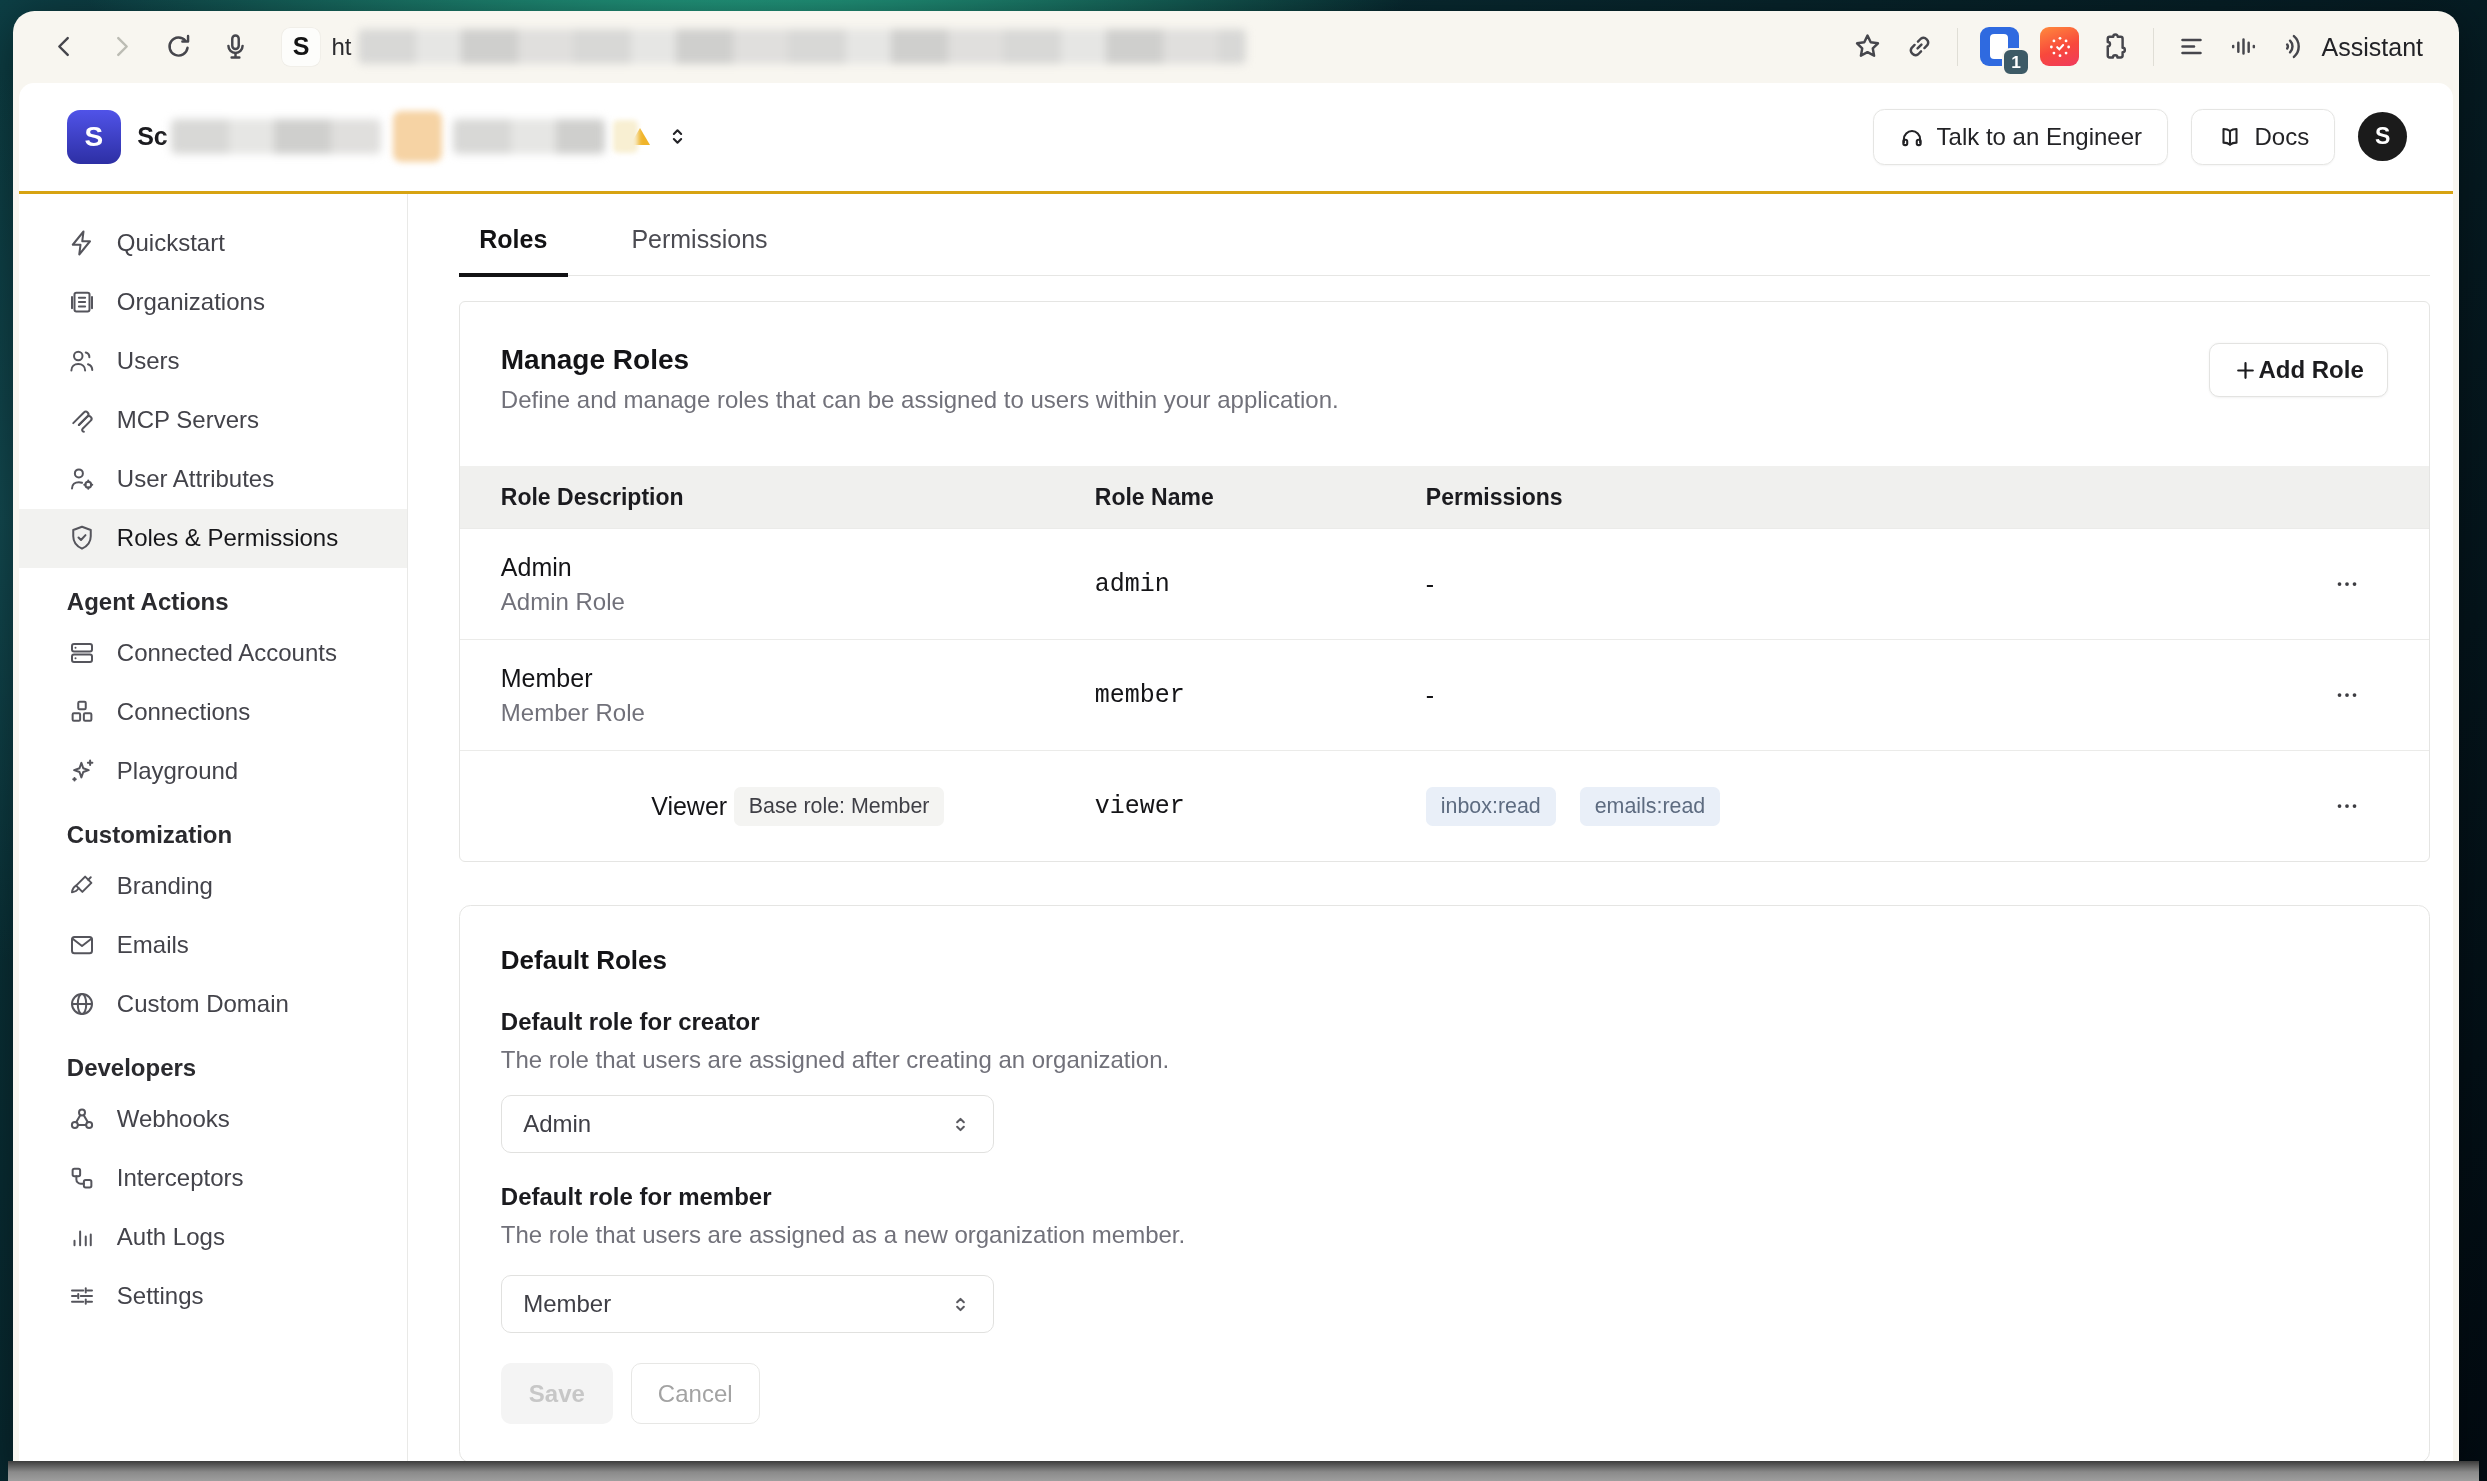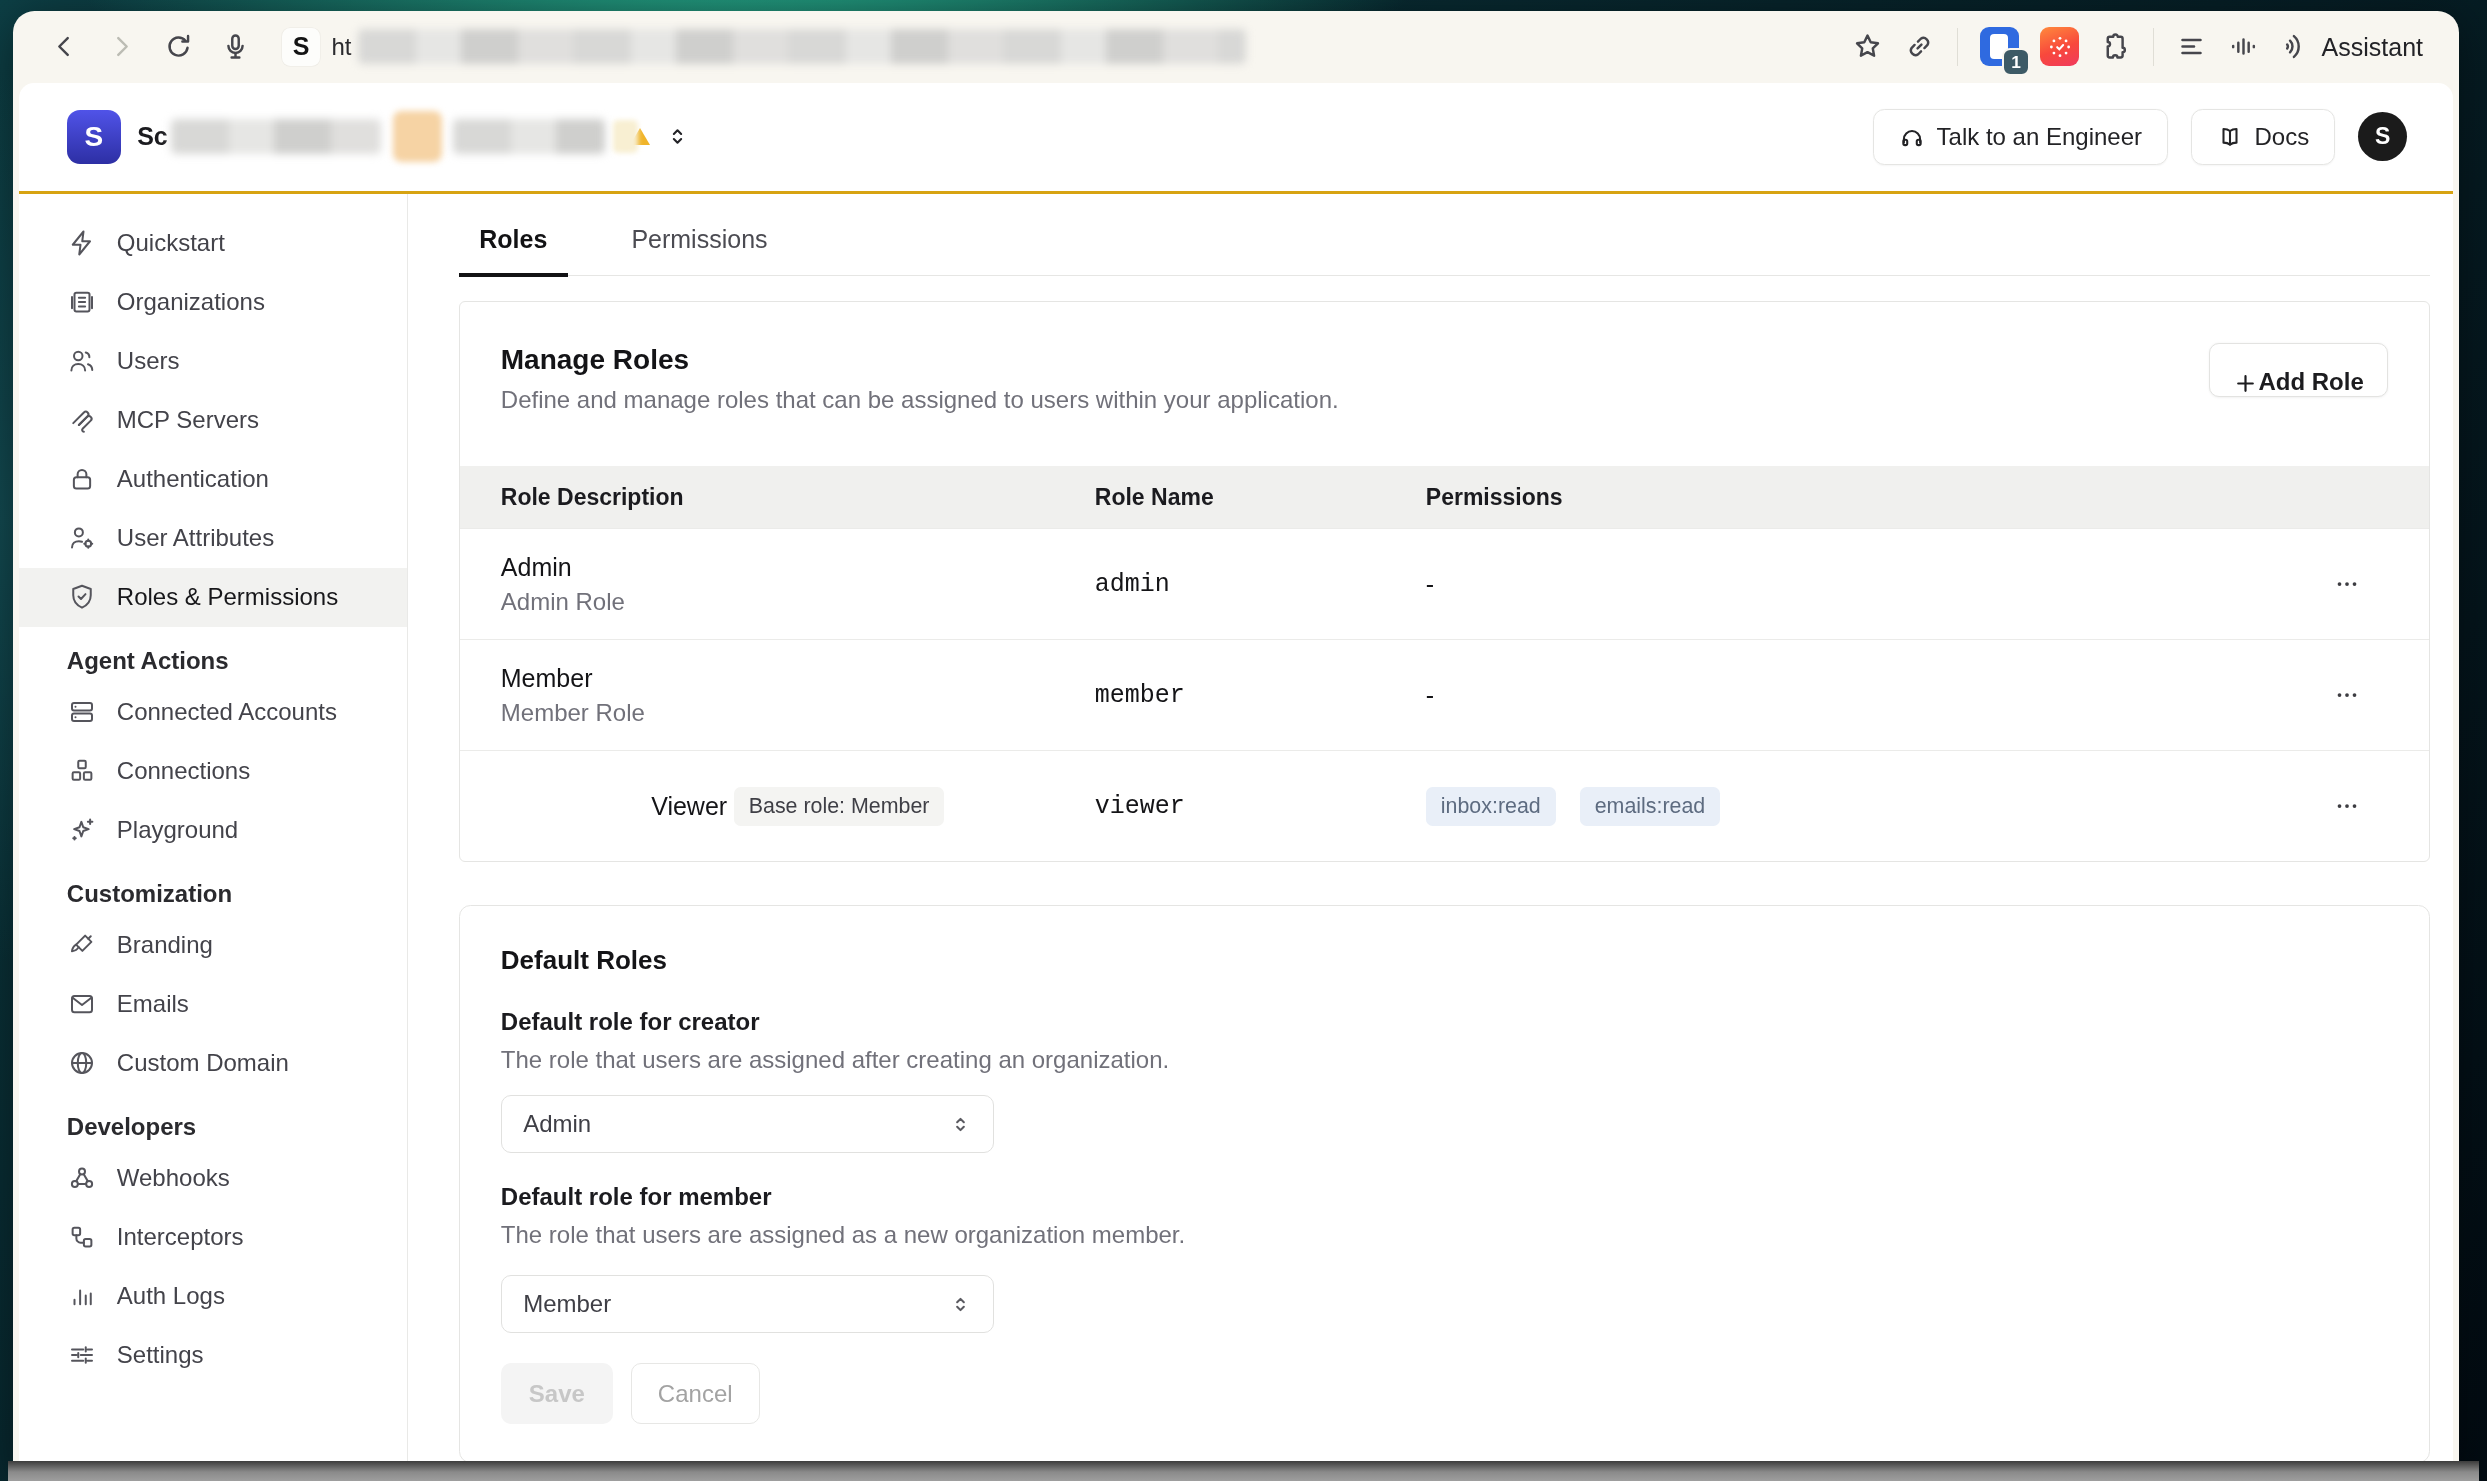--- a/index.html
+++ b/index.html
@@ -76,21 +76,21 @@
   .main{ flex:1; padding-left:51px; overflow:hidden; }
   .tabs{ margin-top:31px; width:1971px; border-bottom:1.6px solid #e6e6e4; display:flex; }
   .tab{ position:relative; padding:0 20.5px 21.4px 20.5px; margin-right:43px; font-size:25px; color:#4b4b52; font-weight:500; cursor:pointer; }
   .tab.active{ color:#121214; font-weight:700; }
   .tab.active::after{ content:""; position:absolute; left:0; right:0; bottom:-1.6px; height:4.1px; background:#121214; }
   .card{ width:1971px; border:1.6px solid #e5e5e3; border-radius:11.5px; background:#fff; }
   .card.manage{ margin-top:25px;border-radius:6px; }
   .card-head{ position:relative; padding:41px 41px 0 41px; height:164px; }
   .card-title{ font-size:28px; font-weight:700; color:#141417; line-height:33px; }
   .card-desc{ margin-top:10px; font-size:24px; color:#71717a; line-height:28px; }
-  .add-btn{ position:absolute; top:41px; right:41px; height:54px; display:flex; align-items:flex-end; padding:0 23px;
+  .add-btn{ position:absolute; top:41px; right:41px; height:54px; display:flex; align-items:center; padding:0 23px;
     background:#fff; border:1.6px solid #e3e3e1; border-radius:10px; font-size:24px; font-weight:600; color:#1c1c1f;
     box-shadow:0 0.8px 2.5px rgba(0,0,0,.06); cursor:pointer; }
   .add-btn svg{ width:25px; height:25px; stroke:#1c1c1f; fill:none; stroke-width:2.1; stroke-linecap:round; }
   .tgrid{ display:grid; grid-template-columns:635px 331px 1fr 164px; align-items:center; }
   .thead{ height:62px; background:#f0f0ee; font-size:23px; font-weight:600; color:#1b1b1f; }
   .thead .c1{ padding-left:41px; }
   .trow{ height:111px; border-top:1.6px solid #ebebe9; }
   .trow .c1{ padding-left:41px; display:flex; flex-direction:column; justify-content:center; gap:6.6px; }
   .row-title{ font-size:25px; color:#141417; line-height:30px; }
   .row-sub{ font-size:24px; color:#71717a; line-height:28px; }
@@ -271,27 +271,20 @@
         <div class="side-item">
           <svg viewBox="0 0 24 24">
               <path d="M5 14.5 13.5 6a2.1 2.1 0 0 1 3 3l-7 7"></path>
               <path d="M9.5 16 16 9.5a2.1 2.1 0 0 1 3 3l-6.5 6.5a1.4 1.4 0 0 0 1 2.4"></path>
             </svg>
           <span>MCP Servers</span>
         </div>
 
         <div class="side-item">
           <svg viewBox="0 0 24 24">
-              <rect x="5.5" y="10.5" width="13" height="9" rx="2"></rect>
-              <path d="M8.5 10.5V8.2a3.5 3.5 0 0 1 7 0v2.3"></path>
-            </svg>
-          <span>Authentication</span>
-        </div>
-        <div class="side-item">
-          <svg viewBox="0 0 24 24">
               <circle cx="9.5" cy="7.5" r="3.2"></circle>
               <path d="M4 19.5c0-3 2.3-5 5.5-5 .9 0 1.8.2 2.5.5"></path>
               <circle cx="17" cy="16.5" r="2.3"></circle>
               <path d="M17 13.2v1M17 18.8v1M20.2 16.5h-1M14.8 16.5h-1"></path>
             </svg>
           <span>User Attributes</span>
         </div>
         <div class="side-item active">
           <svg viewBox="0 0 24 24">
               <path d="M12 3l7 2.6v4.9c0 4.6-3 8.1-7 10-4-1.9-7-5.4-7-10V5.6L12 3z"></path>

